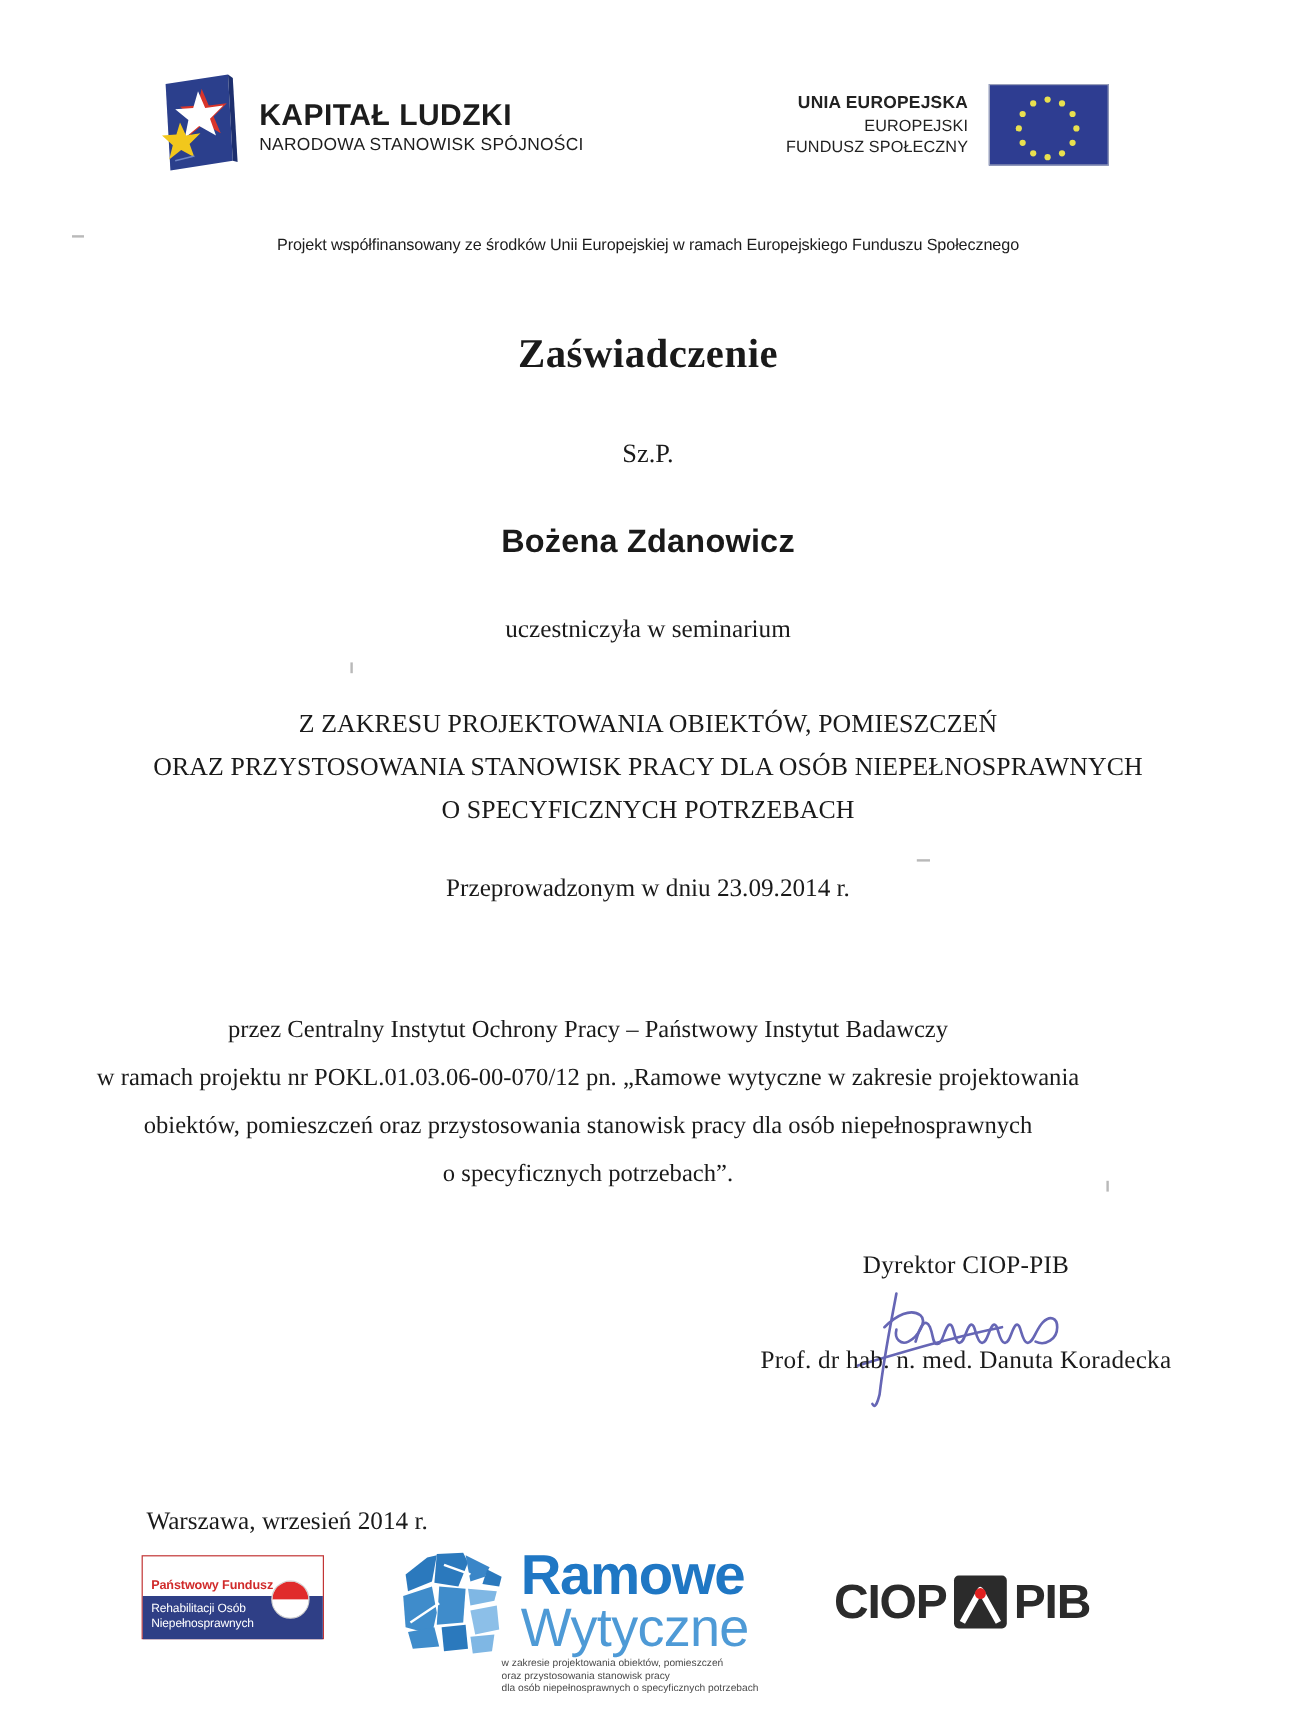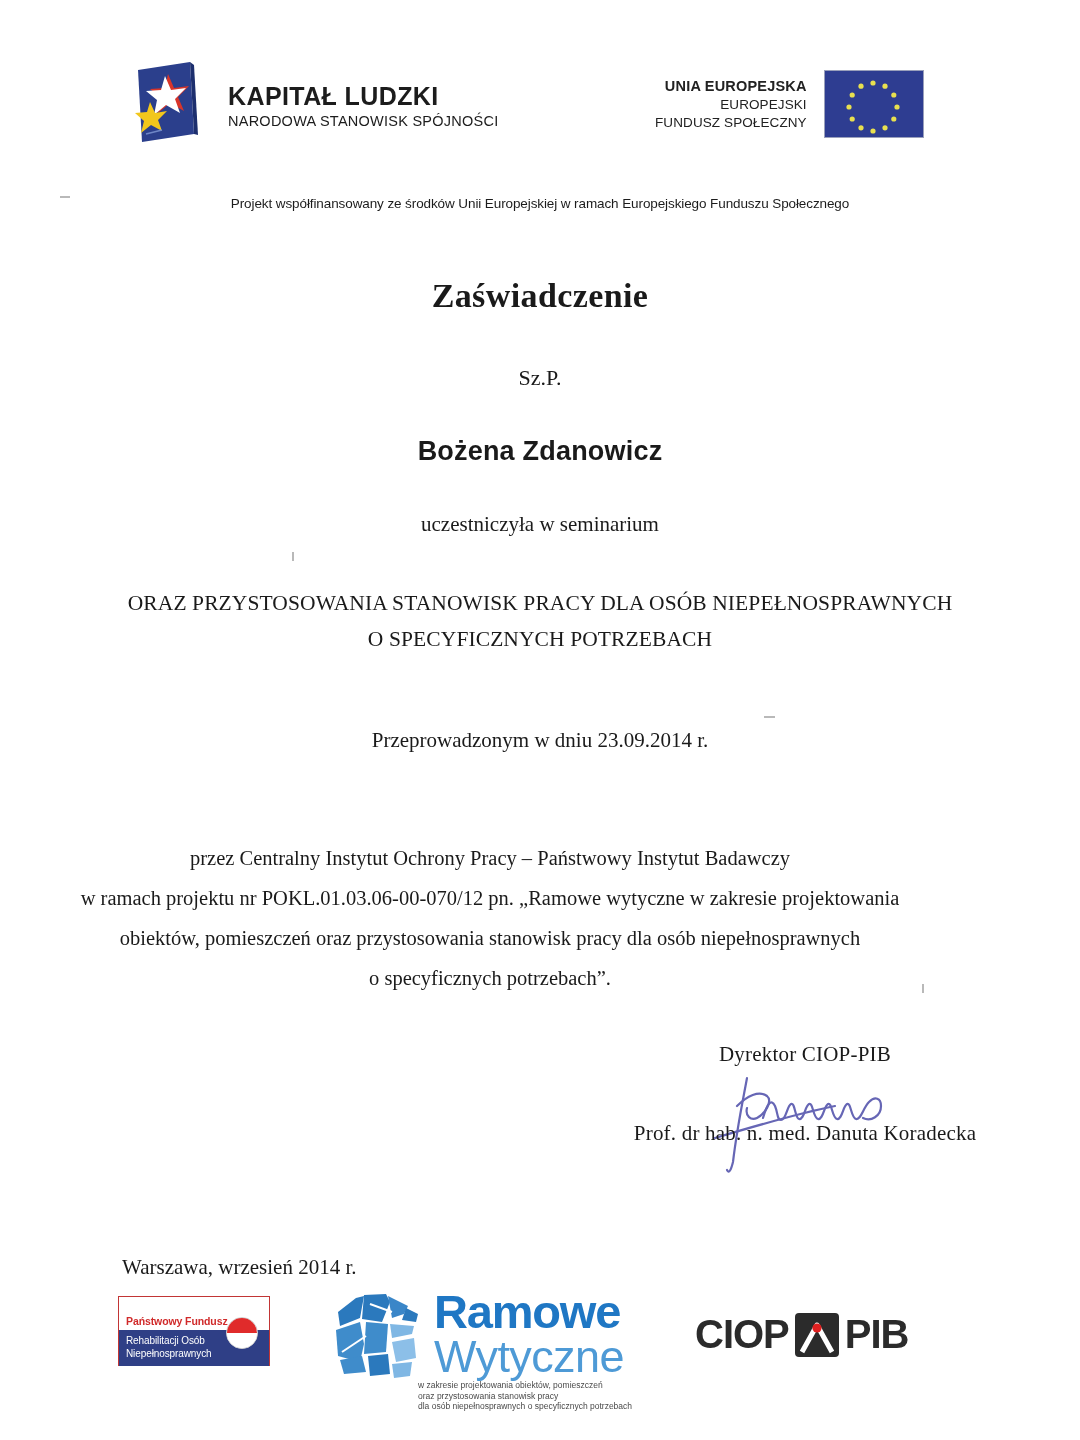--- a/index.html
+++ b/index.html
@@ -26,21 +26,21 @@
     height: 110px;
   }
 
   
   .kl-logo {
     position: absolute;
     left: 128px;
     top: 8px;
     display: flex;
     align-items: center;
-    gap: 26px;
+    gap: 14px;
   }
   .kl-mark {
     position: relative;
     width: 74px;
     height: 88px;
   }
   .kl-mark svg { display: block; }
   .kl-text { padding-top: 4px; }
   .kl-title {
     font-family: "Liberation Sans", sans-serif;
@@ -325,21 +325,21 @@
     color: #4a4a4a;
     white-space: nowrap;
   }
 
   
   .ciop {
     position: absolute;
     left: 695px;
     top: 16px;
     display: flex;
-    align-items: flex-start;
+    align-items: center;
     gap: 3px;
   }
   .ciop-word {
     font-family: "Liberation Sans", sans-serif;
     font-weight: bold;
     font-size: 40px;
     letter-spacing: -1px;
     color: #2b2b2b;
   }
   .ciop-mark {
@@ -404,20 +404,21 @@
 
   <div class="doc-title">Zaświadczenie</div>
 
   <div class="salutation">Sz.P.</div>
 
   <div class="recipient">Bożena Zdanowicz</div>
 
   <div class="participated">uczestniczyła w seminarium</div>
 
   <div class="seminar">
+    <div>Z ZAKRESU PROJEKTOWANIA OBIEKTÓW, POMIESZCZEŃ</div>
     <div>ORAZ PRZYSTOSOWANIA STANOWISK PRACY DLA OSÓB NIEPEŁNOSPRAWNYCH</div>
     <div>O SPECYFICZNYCH POTRZEBACH</div>
   </div>
 
   <div class="held-on">Przeprowadzonym w dniu 23.09.2014 r.</div>
 
   <div class="project-info">
     <div>przez Centralny Instytut Ochrony Pracy – Państwowy Instytut Badawczy</div>
     <div>w ramach projektu nr POKL.01.03.06-00-070/12  pn. „Ramowe wytyczne w zakresie projektowania</div>
     <div>obiektów, pomieszczeń oraz przystosowania stanowisk pracy dla osób niepełnosprawnych</div>

